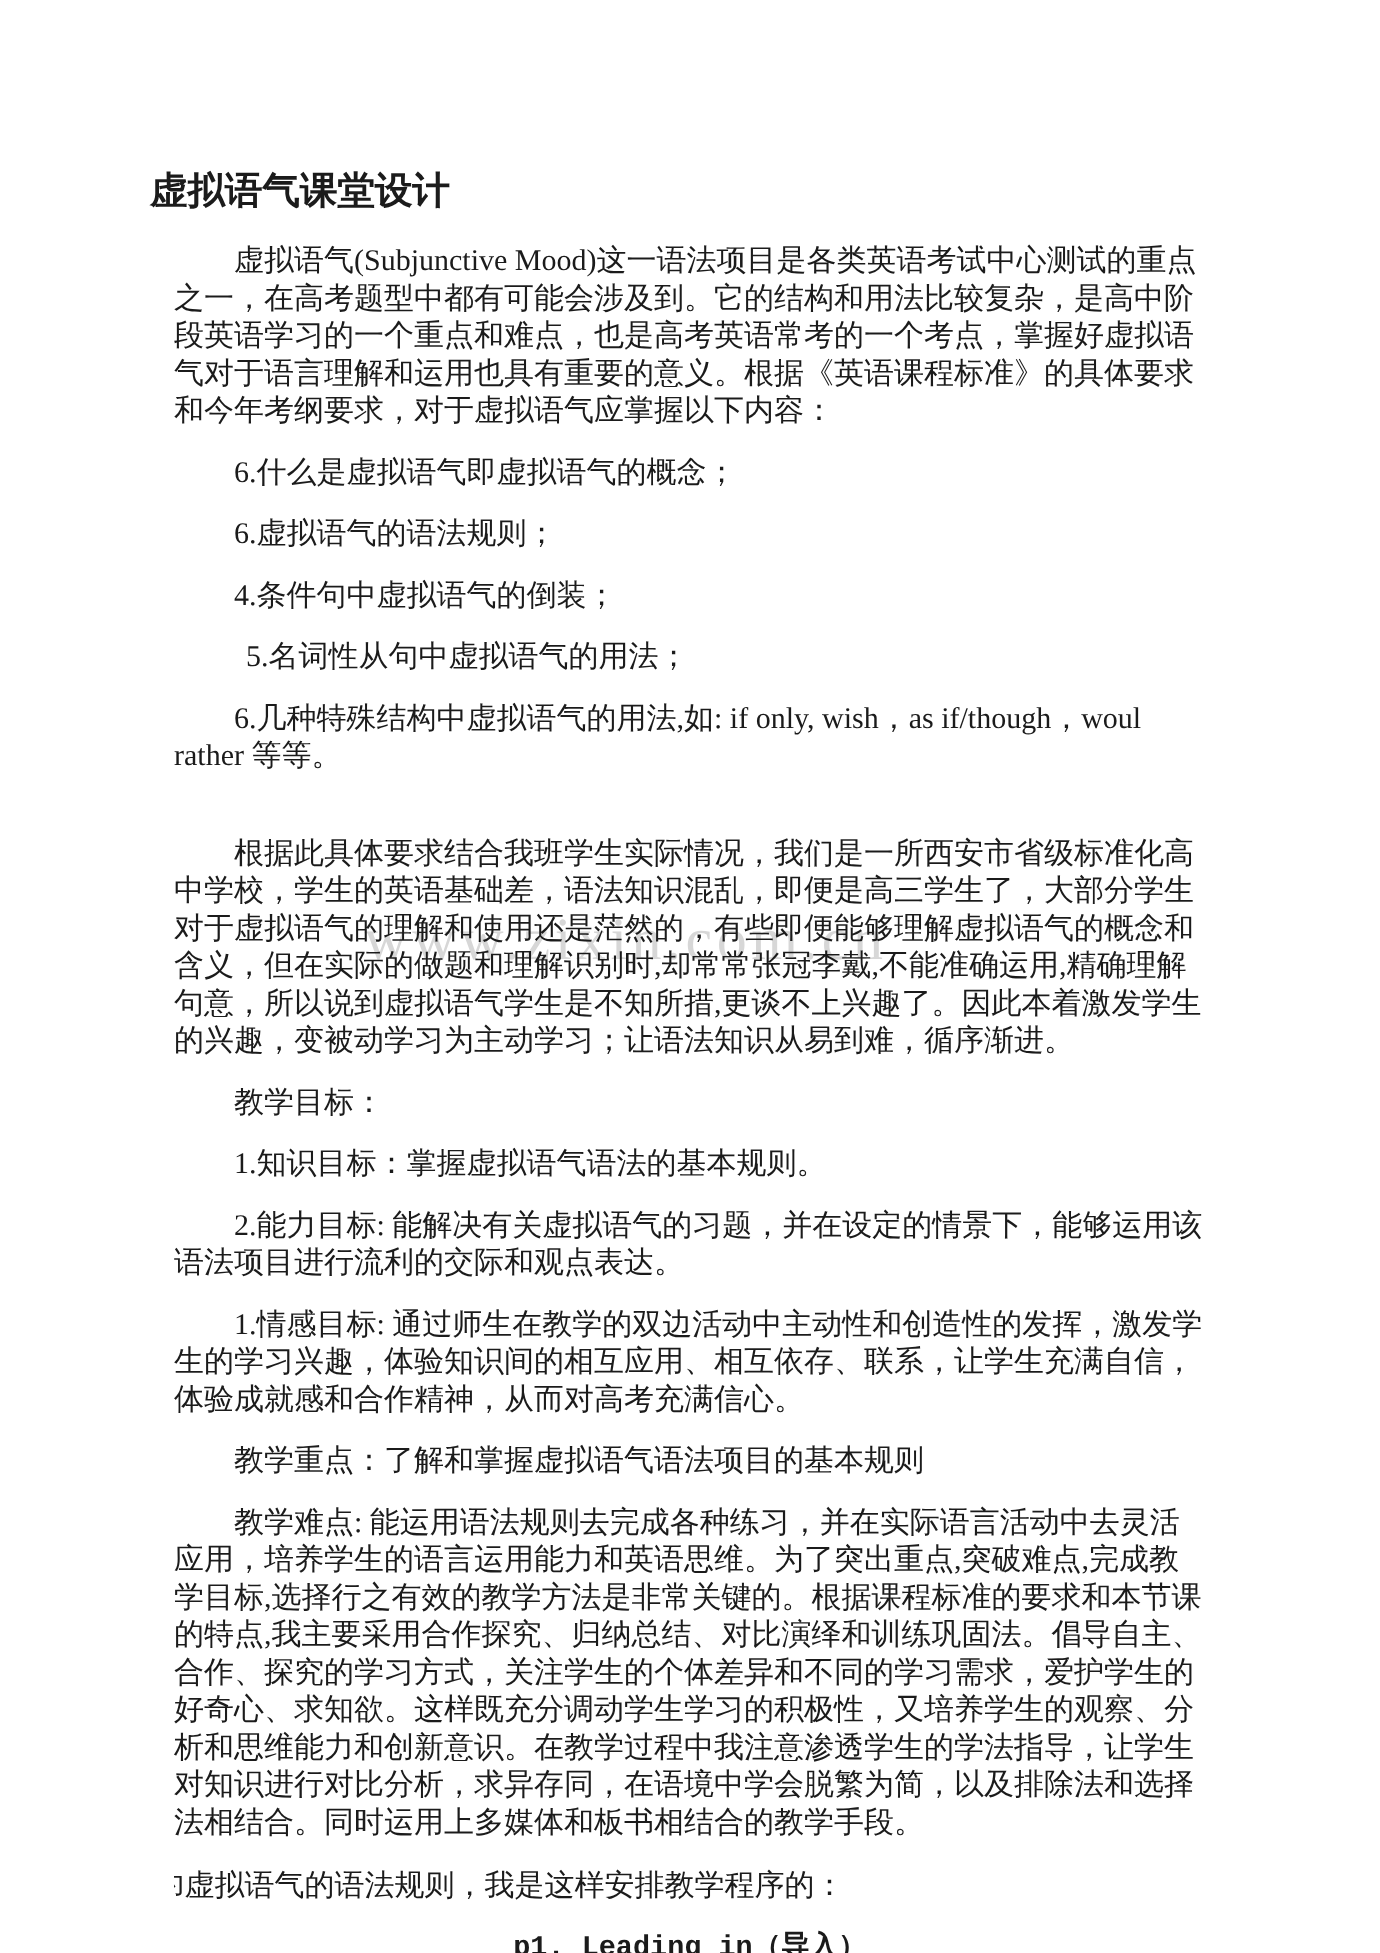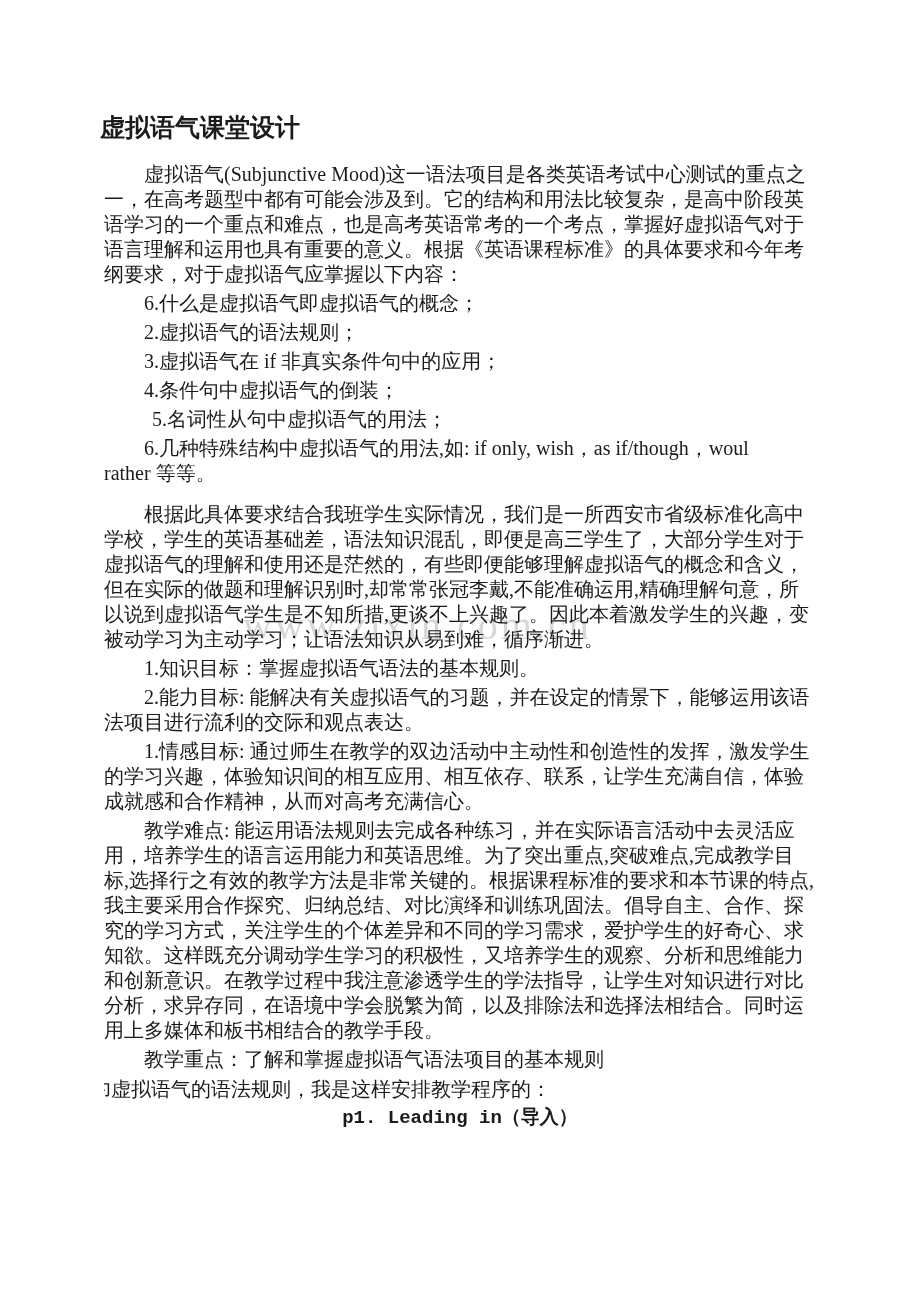--- a/index.html
+++ b/index.html
@@ -33,21 +33,21 @@
     z-index: 1;
     padding: 110px 100px 0 100px;
   }
   .doc-title {
     font-size: 25px;
     line-height: 36px;
     font-weight: bold;
     text-align: left;
     margin: 0 0 16px 0;
   }
-  p { margin: 4px; text-indent: 2em; }
+  p { margin: 16px; text-indent: 2em; }
   p.flush { text-indent: 0; }
   p.item5 { text-indent: 2.4em; }
   .nowrap-line { white-space: nowrap; text-align: right; }
   .spacer { height: 8px; }
   .step-heading {
     text-indent: 0;
     font-weight: bold;
     font-family: "Liberation Mono", "DejaVu Sans Mono", monospace;
     font-size: 19px;
     text-align: center;
@@ -74,36 +74,36 @@
 
   <div class="watermark">www.zixin.com.cn</div>
 
   <div class="content">
 
     <h1 class="doc-title">虚拟语气课堂设计</h1>
 
     <p>虚拟语气(Subjunctive Mood)这一语法项目是各类英语考试中心测试的重点之一，在高考题型中都有可能会涉及到。它的结构和用法比较复杂，是高中阶段英语学习的一个重点和难点，也是高考英语常考的一个考点，掌握好虚拟语气对于语言理解和运用也具有重要的意义。根据《英语课程标准》的具体要求和今年考纲要求，对于虚拟语气应掌握以下内容：</p>
 
     <p>6.什么是虚拟语气即虚拟语气的概念；</p>
-    <p>2.虚拟语气的语法规则；</p>
-    <p>3.虚拟语气在 if 非真实条件句中的应用；</p>
+    <p>6.虚拟语气的语法规则；</p>
     <p>4.条件句中虚拟语气的倒装；</p>
     <p class="item5">5.名词性从句中虚拟语气的用法；</p>
     <p><span class="nowrap-line">6.几种特殊结构中虚拟语气的用法,如: if only, wish，as if/though，woul</span><br><span>rather 等等。</span></p>
 
     <div class="spacer"></div>
 
     <p>根据此具体要求结合我班学生实际情况，我们是一所西安市省级标准化高中学校，学生的英语基础差，语法知识混乱，即便是高三学生了，大部分学生对于虚拟语气的理解和使用还是茫然的，有些即便能够理解虚拟语气的概念和含义，但在实际的做题和理解识别时,却常常张冠李戴,不能准确运用,精确理解句意，所以说到虚拟语气学生是不知所措,更谈不上兴趣了。因此本着激发学生的兴趣，变被动学习为主动学习；让语法知识从易到难，循序渐进。</p>
 
+    <p>教学目标：</p>
     <p>1.知识目标：掌握虚拟语气语法的基本规则。</p>
     <p>2.能力目标: 能解决有关虚拟语气的习题，并在设定的情景下，能够运用该语法项目进行流利的交际和观点表达。</p>
     <p>1.情感目标: 通过师生在教学的双边活动中主动性和创造性的发挥，激发学生的学习兴趣，体验知识间的相互应用、相互依存、联系，让学生充满自信，体验成就感和合作精神，从而对高考充满信心。</p>
 
+    <p>教学重点：了解和掌握虚拟语气语法项目的基本规则</p>
     <p>教学难点: 能运用语法规则去完成各种练习，并在实际语言活动中去灵活应用，培养学生的语言运用能力和英语思维。为了突出重点,突破难点,完成教学目标,选择行之有效的教学方法是非常关键的。根据课程标准的要求和本节课的特点,我主要采用合作探究、归纳总结、对比演绎和训练巩固法。倡导自主、合作、探究的学习方式，关注学生的个体差异和不同的学习需求，爱护学生的好奇心、求知欲。这样既充分调动学生学习的积极性，又培养学生的观察、分析和思维能力和创新意识。在教学过程中我注意渗透学生的学法指导，让学生对知识进行对比分析，求异存同，在语境中学会脱繁为简，以及排除法和选择法相结合。同时运用上多媒体和板书相结合的教学手段。</p>
-    <p>教学重点：了解和掌握虚拟语气语法项目的基本规则</p>
 
     <p class="flush"><span class="clip-frag"><span class="glyph">为</span></span><span>虚拟语气的语法规则，我是这样安排教学程序的：</span></p>
 
     <p class="step-heading">p1. Leading in（导入）</p>
 
 
   </div>
 </div>
 
 </body></html>

